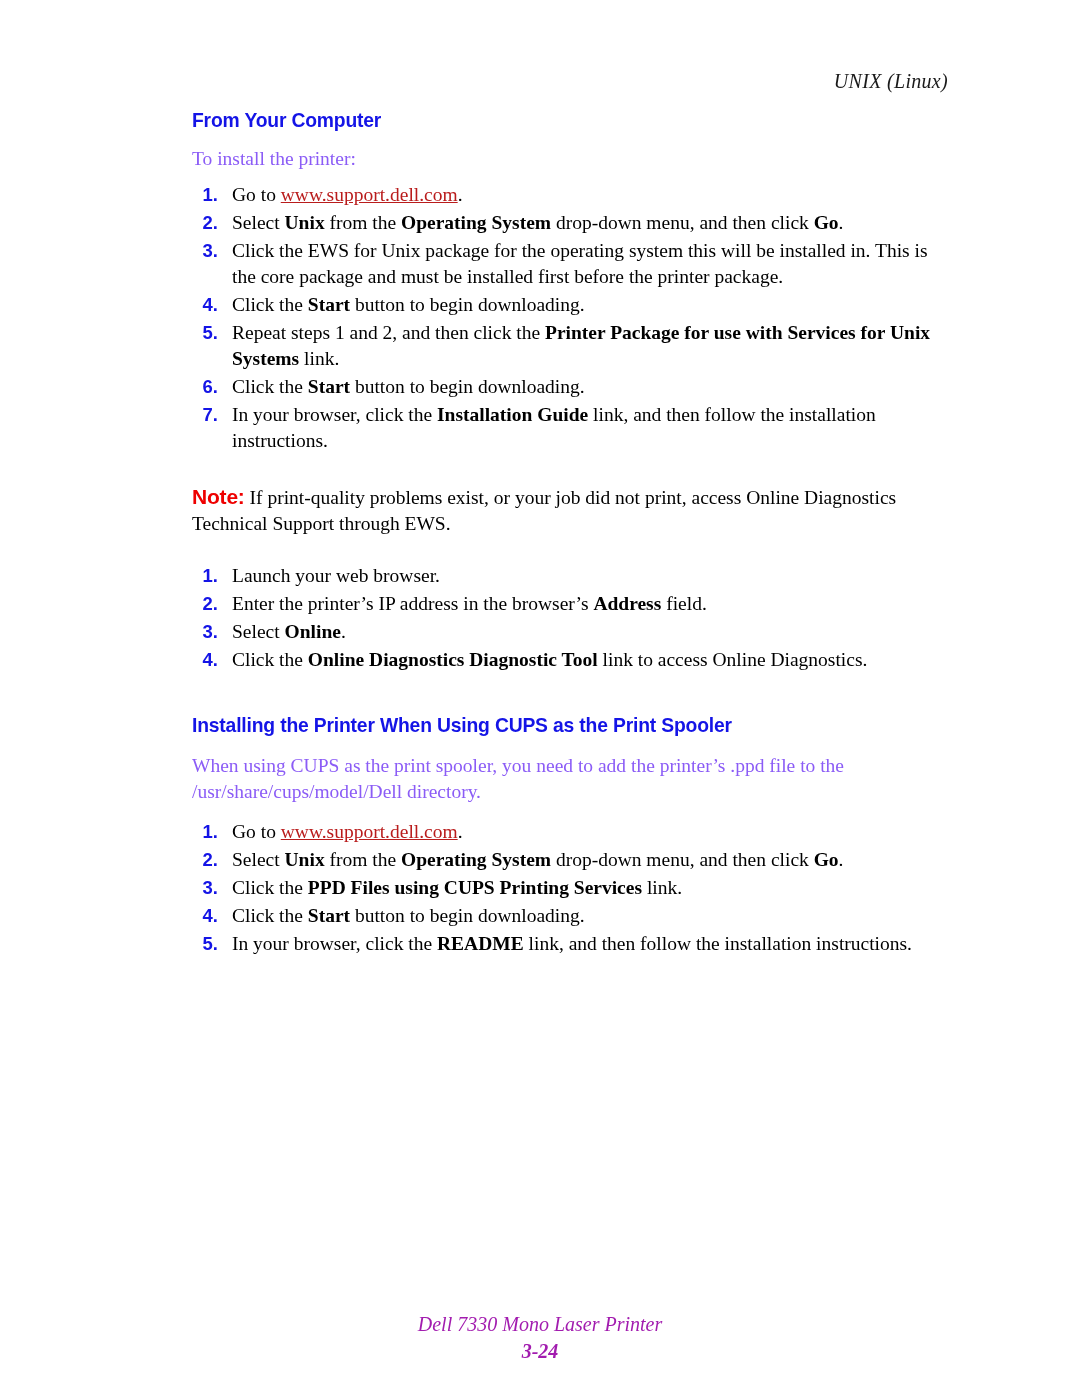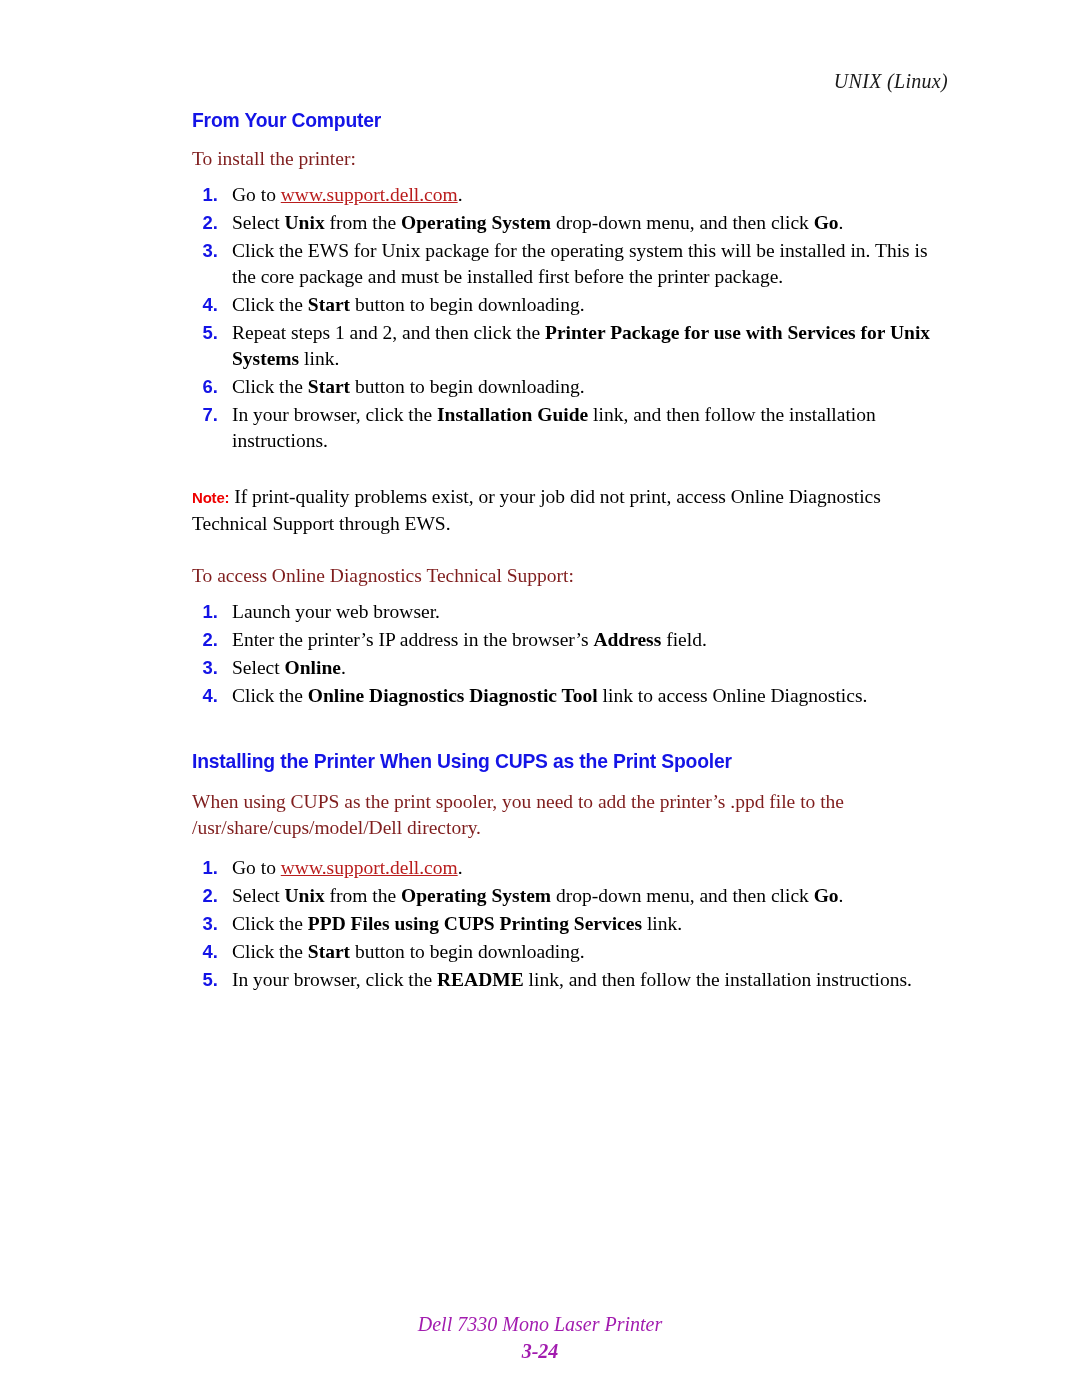--- a/index.html
+++ b/index.html
@@ -55,36 +55,36 @@
   h2.section-heading.second {
     margin-top: 40px;
     margin-bottom: 16px;
   }
 
   
   p.body-text {
     font-size: 19.5px;
     line-height: 26px;
     margin: 0 0 14px 0;
-    color: #7f1d1d;
+    color: #8b5cf6;
   }
   p.body-text.tight {
     margin-bottom: 10px;
   }
 
   
   .note-block {
     font-size: 19.5px;
     line-height: 26px;
     margin: 30px 0 26px 0;
   }
   .note-label {
     font-family: "Liberation Sans", sans-serif;
     font-weight: bold;
-    font-size: 15px;
+    font-size: 21px;
     color: #ee0000;
     letter-spacing: -0.2px;
   }
 
   
   ol.steps {
     list-style: none;
     margin: 0 0 6px 0;
     padding: 0;
   }
@@ -171,21 +171,20 @@
         <li>
           <span class="step-num">7.</span>
           <span class="step-text"><span>In your browser, click the </span><b>Installation Guide</b><span> link, and then follow the installation instructions.</span></span>
         </li>
       </ol>
 
     <div class="note-block">
       <span class="note-label">Note:</span><span> If print-quality problems exist, or your job did not print, access Online Diagnostics Technical Support through EWS.</span>
     </div>
 
-    <p class="body-text tight">To access Online Diagnostics Technical Support:</p>
 
     <ol class="steps">
         <li>
           <span class="step-num">1.</span>
           <span class="step-text"><span>Launch your web browser.</span></span>
         </li>
         <li>
           <span class="step-num">2.</span>
           <span class="step-text"><span>Enter the printer’s IP address in the browser’s </span><b>Address</b><span> field.</span></span>
         </li>

